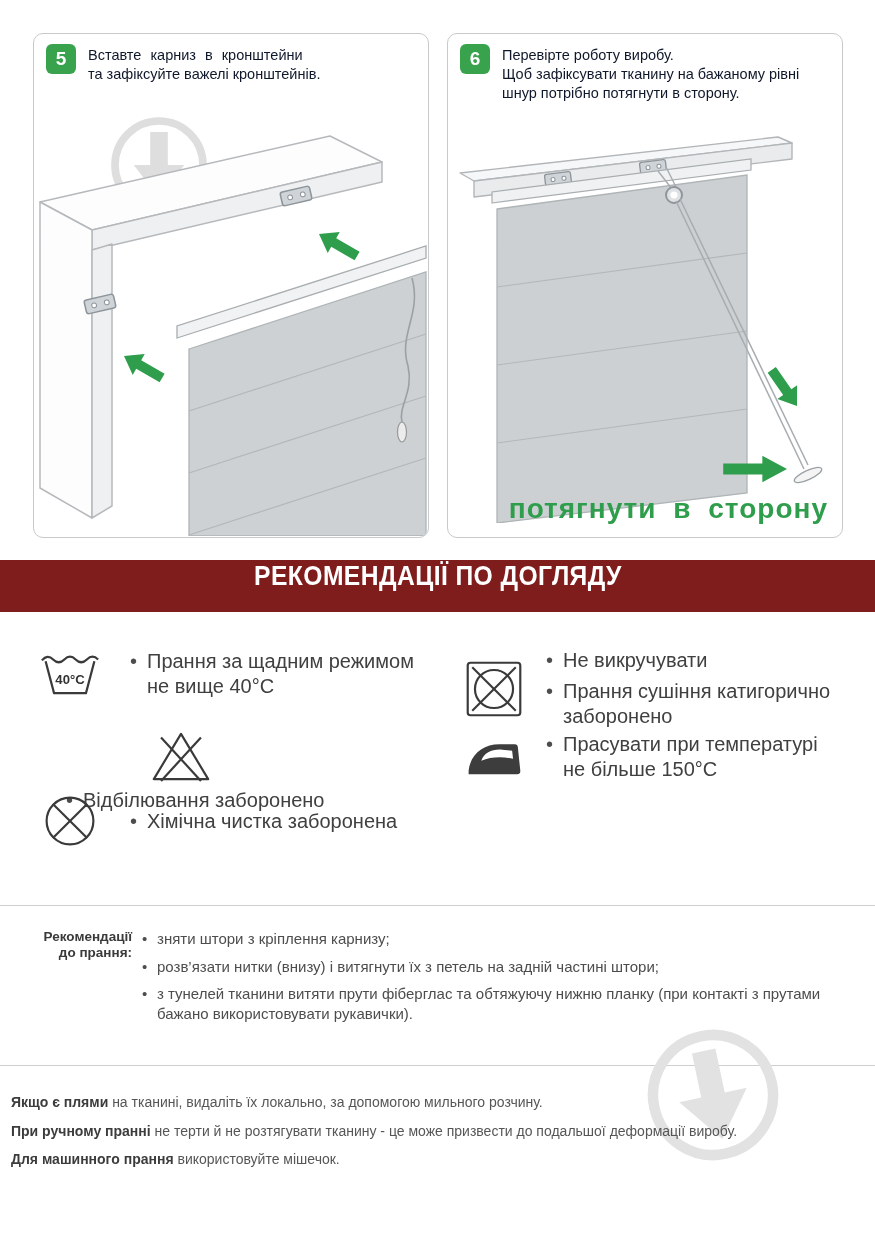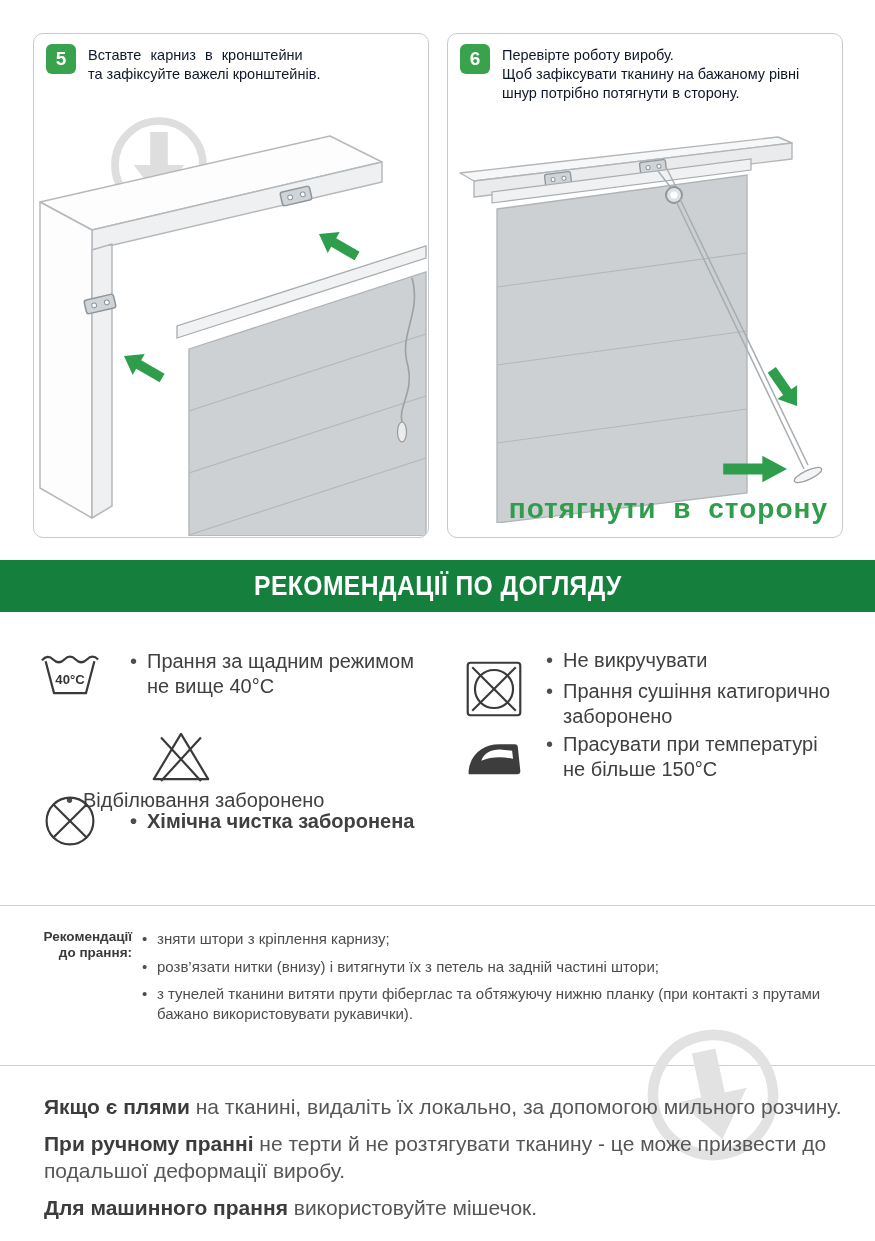--- a/index.html
+++ b/index.html
@@ -18,41 +18,41 @@
   .illus{position:absolute;left:0;z-index:1;}
   .illus5{top:72px;width:394px;height:430px;}
   .illus6{top:97px;width:394px;height:392px;}
   .watermark{position:absolute;z-index:0;}
   .wm-top{left:70px;top:76px;width:110px;height:110px;}
   .wm-bottom{left:638px;top:1020px;width:150px;height:150px;transform:rotate(-12deg);}
   .pull-note{position:absolute;z-index:3;right:14px;bottom:12px;color:#2f9e4c;font-weight:bold;
              font-size:28px;letter-spacing:1px;word-spacing:8px;white-space:nowrap;}
 
   
-  .banner{position:absolute;left:0;top:560px;width:875px;height:52px;background:#15803d;
-          display:flex;align-items:center;justify-content:center;}
+  .banner{position:absolute;left:0;top:560px;width:875px;height:52px;background:#7f1d1d;
+          display:flex;align-items:flex-start;justify-content:center;}
   .banner span{color:#fff;font-size:28px;font-weight:bold;letter-spacing:0.5px;
                display:inline-block;transform:scaleX(0.88);}
 
   
   .care-row{position:absolute;display:flex;align-items:center;}
   .care-icon{width:64px;display:flex;justify-content:center;align-items:center;flex:0 0 64px;}
   .care-text{position:relative;padding-left:17px;font-size:20px;color:#404040;line-height:1.25;}
   .care-text::before{content:"•";position:absolute;left:0;top:0;color:#4d4d4d;}
   .gap-l{margin-left:28px;} .gap-r{margin-left:20px;}
   .stack > .care-text{margin-bottom:6px;} .stack > .care-text:last-child{margin-bottom:0;}
 
   
   .rule{position:absolute;left:0;width:875px;height:1px;background:#cfcfcf;}
   .recs-label{position:absolute;left:24px;top:929px;width:108px;text-align:right;font-weight:bold;
               font-size:13.5px;color:#3a3a3a;line-height:1.2;}
   .recs-items{position:absolute;left:142px;top:929px;width:712px;font-size:15px;color:#4d4d4d;line-height:1.3;}
   .recs-item{position:relative;padding-left:15px;margin-bottom:8px;}
   .recs-item::before{content:"•";position:absolute;left:0;top:0;}
-  .notes{position:absolute;left:44px;top:1094px;width:820px;z-index:2;font-size:21px;color:#565656;line-height:1.25;}
+  .notes{position:absolute;left:11px;top:1094px;width:820px;z-index:2;font-size:14px;color:#565656;line-height:1.25;}
   .note{margin-bottom:11px;}
   .note b{color:#3c3c3c;}
 
   svg text{font-family:"Liberation Sans", sans-serif;}
 </style>
 </head>
 <body>
 
 <div class="page">
 
@@ -194,21 +194,21 @@
         <polygon points="32,4 2,54 62,54" fill="none" stroke="#3a3a3a" stroke-width="2.4" stroke-linejoin="round"></polygon>
         <line x1="10" y1="8" x2="54" y2="56" stroke="#3a3a3a" stroke-width="2.4"></line>
         <line x1="54" y1="8" x2="10" y2="56" stroke="#3a3a3a" stroke-width="2.4"></line>
       </svg>
     </div>
     <div class="care-text gap-l">
       <div>Відбілювання заборонено</div>
     </div>
   </div>
 
-  <div class="care-row" style="left:38px;top:794px;font-weight:bold;">
+  <div class="care-row" style="left:38px;top:794px;">
     <div class="care-icon">
       <svg viewBox="0 0 60 60" width="54" height="54">
         <circle cx="30" cy="30" r="26" fill="none" stroke="#3a3a3a" stroke-width="2.4"></circle>
         <line x1="11" y1="11" x2="49" y2="49" stroke="#3a3a3a" stroke-width="2.4"></line>
         <line x1="49" y1="11" x2="11" y2="49" stroke="#3a3a3a" stroke-width="2.4"></line>
       </svg>
     </div>
     <div class="care-text gap-l">
       <div>Хімічна чистка заборонена</div>
     </div>

